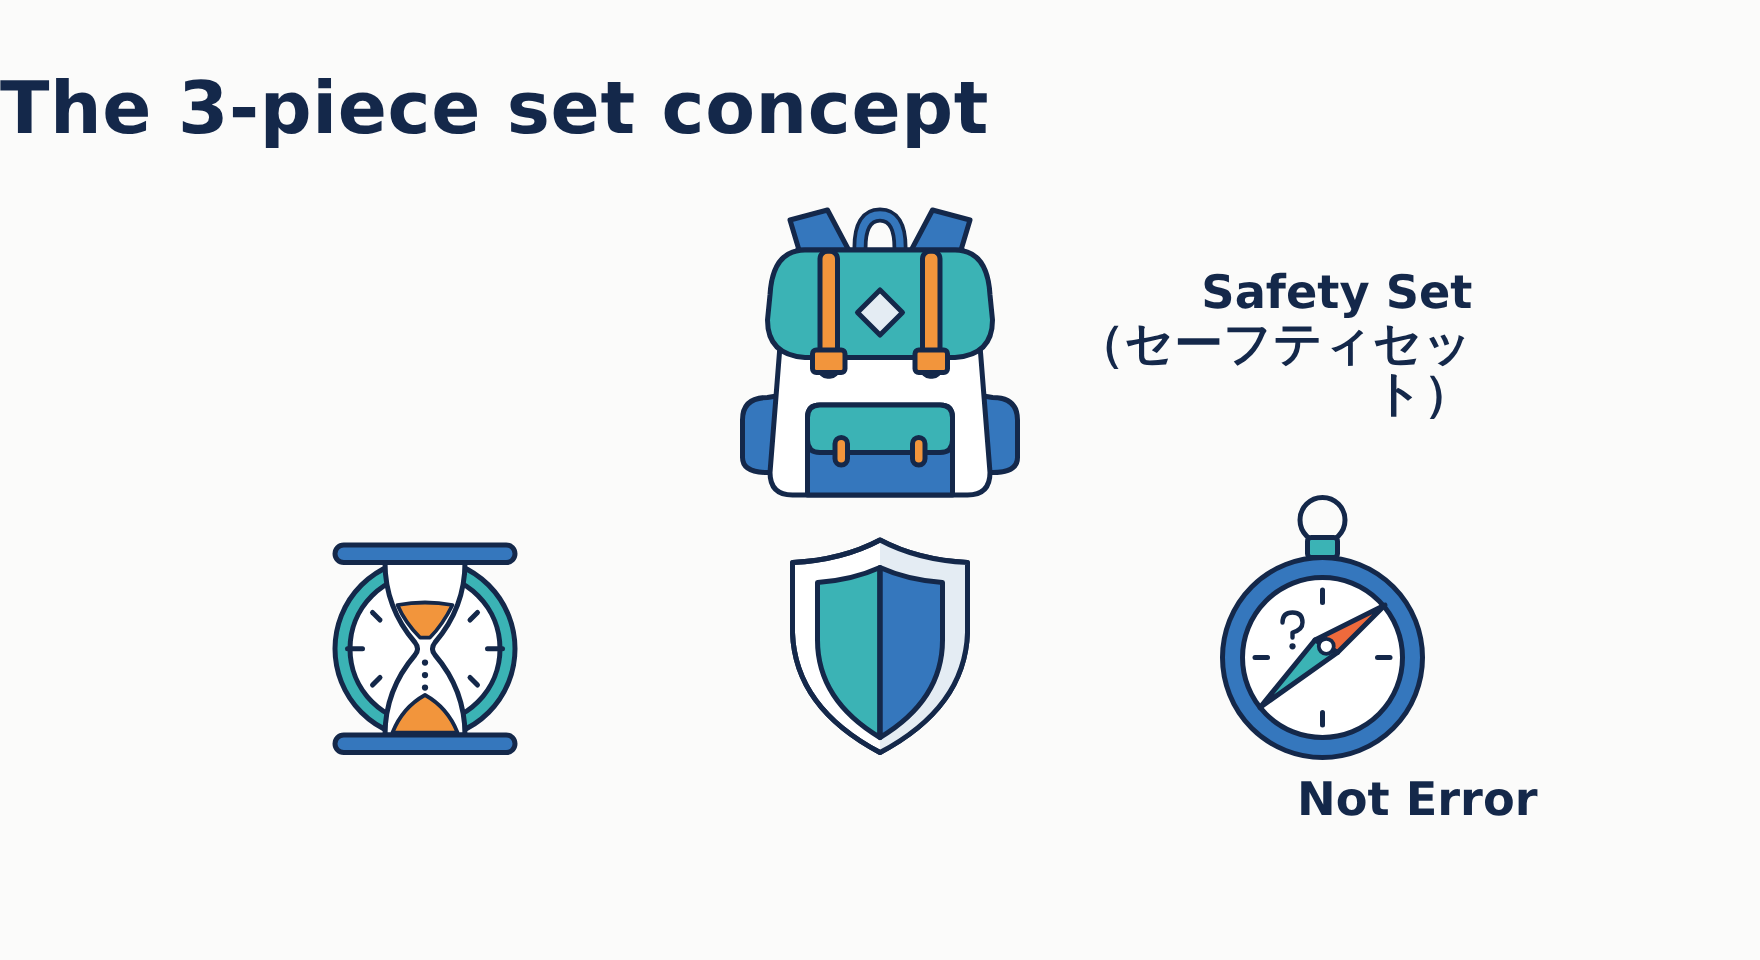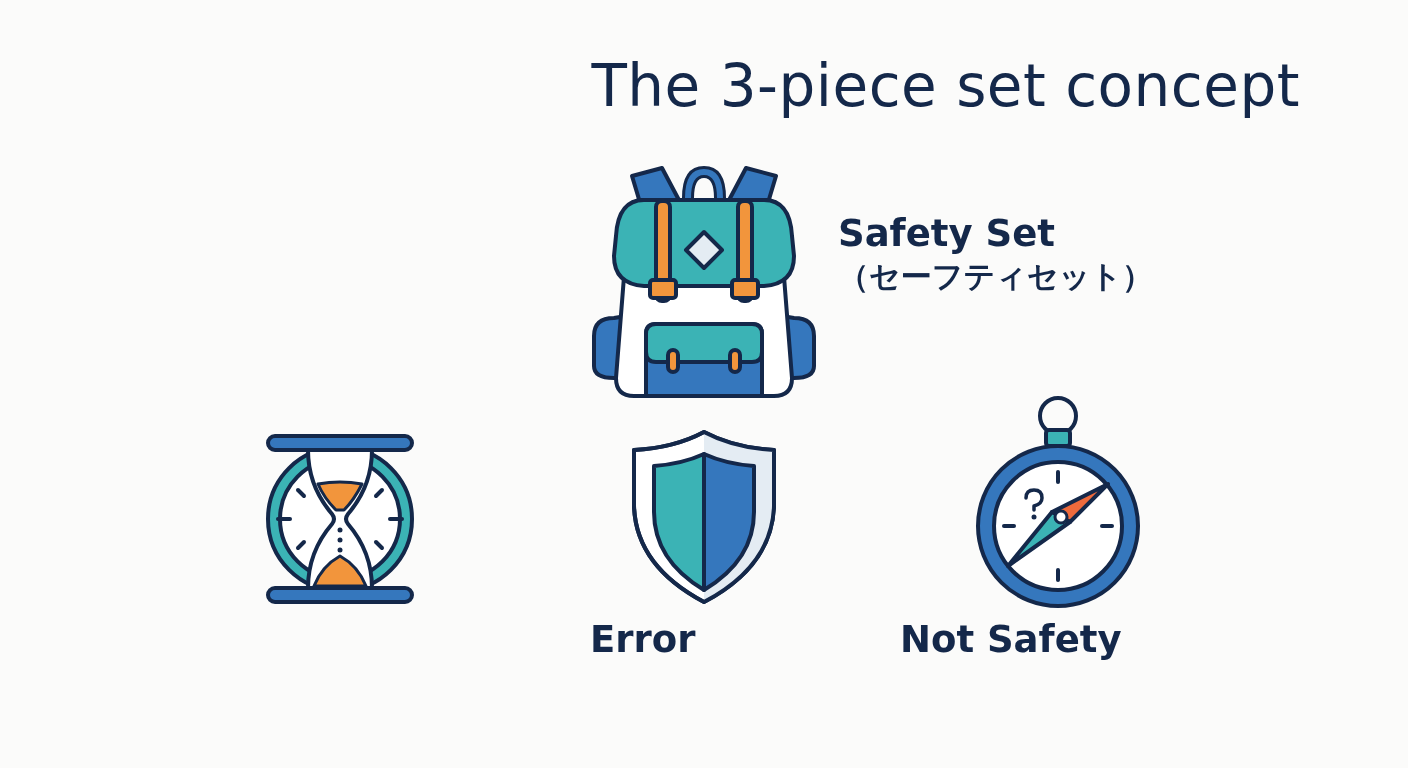--- a/index.html
+++ b/index.html
@@ -1,25 +1,25 @@
 <!DOCTYPE html>
 <html><head>
   <meta charset="utf-8">
   <style>
     * { margin: 0; padding: 0; box-sizing: border-box; }
     html, body { width: 1408px; height: 768px; background: #fbfbfa; overflow: hidden; }
     body { position: relative; font-family: "DejaVu Sans", "Liberation Sans", sans-serif; color: #14284a; }
     .title {
-      position: absolute; left: 0; top: 52px; width: 1300px; text-align: right;
-      font-size: 58px; font-weight: normal; letter-spacing: 0.5px; color: #14284a;
+      position: absolute; left: 0; top: 52px; width: 1300px; text-align: left;
+      font-size: 58px; font-weight: bold; letter-spacing: 0.5px; color: #14284a;
     }
     .icon { position: absolute; }
-    .label { position: absolute; text-align: left; color: #14284a; }
+    .label { position: absolute; text-align: right; color: #14284a; }
     .label .en { display: block; font-weight: bold; font-size: 37px; line-height: 44px; }
-    .label .jp { display: block; font-size: 31px; line-height: 40px; font-weight: bold; }
+    .label .jp { display: block; font-size: 39px; line-height: 40px; font-weight: bold; }
     #backpack { left: 584px; top: 156px; width: 240px; height: 246px; }
     #safety-label { left: 838px; top: 212px; width: 340px; }
     #hourglass { left: 258px; top: 428px; width: 164px; height: 182px; }
     #loading-label { left: 200px; top: 618px; width: 270px; }
     #shield { left: 624px; top: 426px; width: 160px; height: 180px; }
     #error-label { left: 590px; top: 618px; width: 230px; }
     #compass { left: 972px; top: 394px; width: 172px; height: 214px; }
     #notfound-label { left: 900px; top: 618px; width: 330px; }
   </style>
 </head>
@@ -96,21 +96,20 @@
     <path d="M80 6 Q110 22 150 24 L150 80 Q148 140 80 176 Q12 140 10 80 L10 24 Q50 22 80 6 Z" fill="#ffffff"></path>
     <path d="M80 6 Q110 22 150 24 L150 80 Q148 140 80 176 Z" fill="#e4ecf3" stroke="none"></path>
     <path d="M80 6 Q110 22 150 24 L150 80 Q148 140 80 176 Q12 140 10 80 L10 24 Q50 22 80 6 Z" fill="none"></path>
     <path d="M80 28 L80 164 Q30 134 30 86 L30 40 Q58 38 80 28 Z" fill="#3bb3b5"></path>
     <path d="M80 28 Q102 38 130 40 L130 86 Q130 134 80 164 Z" fill="#3577bd"></path>
     <line x1="80" y1="28" x2="80" y2="164"></line>
   </g>
 </svg>
 
 <div id="error-label" class="label">
-  <span class="en">Error</span>
 </div>
 
 <svg id="compass" class="icon" viewBox="0 0 172 214">
   <g stroke="#14284a" stroke-width="4" stroke-linejoin="round" stroke-linecap="round">
     <circle cx="86" cy="22" r="18" fill="none" stroke="#14284a" stroke-width="4"></circle>
     <rect x="74" y="36" width="24" height="16" rx="3" fill="#3bb3b5"></rect>
     <circle cx="86" cy="132" r="80" fill="#3577bd"></circle>
     <circle cx="86" cy="132" r="64" fill="#ffffff"></circle>
     <line x1="86" y1="78" x2="86" y2="88"></line>
     <line x1="86" y1="176" x2="86" y2="186"></line>
@@ -118,14 +117,14 @@
     <line x1="130" y1="132" x2="140" y2="132"></line>
     <path d="M136 90 L98 128 L80 118 Z" fill="#ee6a3c"></path>
     <path d="M36 172 L80 118 L98 128 Z" fill="#3bb3b5"></path>
     <circle cx="89" cy="123" r="6" fill="#ffffff" stroke-width="3"></circle>
     <path d="M54 104 Q54 96 62 96 Q70 96 70 104 Q70 110 62 112 L62 116" fill="none" stroke-width="3.5"></path>
   </g>
   <circle cx="62" cy="123" r="2.5" fill="#14284a"></circle>
 </svg>
 
 <div id="notfound-label" class="label">
-  <span class="en">Not Safety</span>
+  <span class="en">Not Error</span>
 </div>
 
 </body></html>

